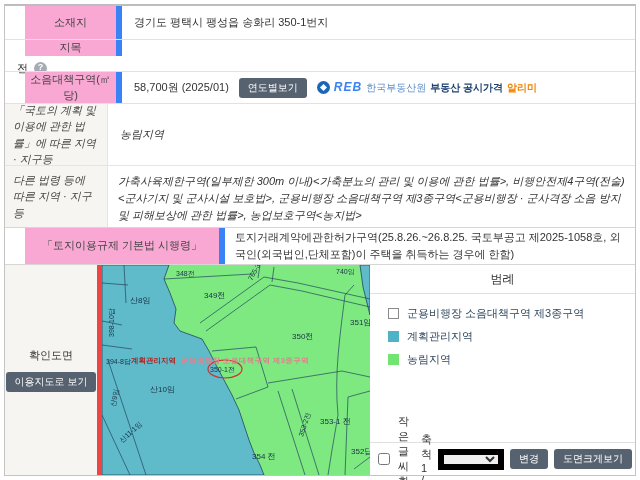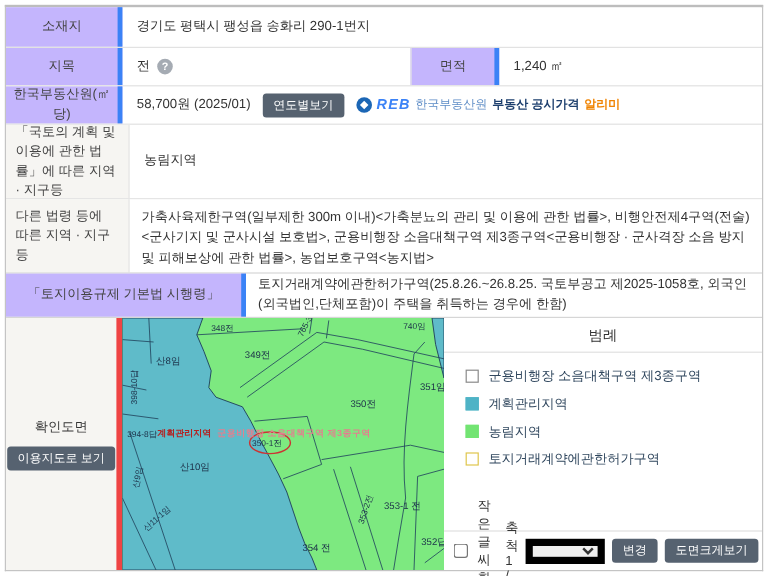--- a/index.html
+++ b/index.html
@@ -1,39 +1,39 @@
 <!DOCTYPE html>
 <html><head>
 <meta charset="utf-8">
 <style>
   html,body{margin:0;padding:0;background:#ffffff;}
   *{box-sizing:border-box;}
   .page{width:640px;height:480px;background:#fff;padding:4px;font-family:"Liberation Sans","DejaVu Sans",sans-serif;color:#333;}
   .tbl{width:100%;height:100%;border:1px solid #c4c4c4;border-top:2px solid #bdbdbd;display:flex;flex-direction:column;font-size:11px;background:#fff;}
   .row{display:flex;border-top:1px solid #e2e2e2;flex:none;}
   .row:first-child{border-top:none;}
-  .lbl{background:#c4b5fd;color:#444;display:flex;align-items:center;justify-content:center;text-align:center;border-right:4px solid #3b82f6;flex:none;line-height:1.45;}
+  .lbl{background:#f9a8d4;color:#444;display:flex;align-items:center;justify-content:center;text-align:center;border-right:6px solid #3b82f6;flex:none;line-height:1.45;margin-left:20px;}
   .w-label{width:97px;}
   .val{display:flex;align-items:center;padding:4px 12px;flex:1;line-height:1.55;}
   .r1{height:33px;}
-  .r2{height:32px;}
+  .r2{height:32px;flex-direction:column;}
   .r3{height:32px;}
   .r4{height:124px;}
   .r5{height:37px;border-top:1px solid #d6d6d6;}
   .r6{flex:1;border-top:1px solid #d6d6d6;min-height:0;}
   .help{width:13px;height:13px;border-radius:50%;background:#a5abb3;color:#fff;font-size:9px;font-weight:bold;display:inline-flex;align-items:center;justify-content:center;margin-left:6px;}
   .btn-dark{background:#566270;color:#fff;border:none;border-radius:3px;font-size:10px;padding:3px 9px;font-family:inherit;cursor:pointer;white-space:nowrap;}
   .reb{display:flex;align-items:center;gap:4px;margin-left:10px;white-space:nowrap;}
   .reb-circle{width:13px;height:13px;border-radius:50%;background:#1b66b5;position:relative;flex:none;}
   .reb-circle::after{content:"";position:absolute;left:4px;top:4px;width:5px;height:5px;background:#fff;transform:rotate(45deg);}
   .reb-name{color:#3b82f6;font-weight:bold;font-size:12px;font-style:italic;letter-spacing:1px;}
   .reb-org{color:#5d8cc6;font-size:10px;}
   .reb-service{color:#1d3f6e;font-weight:bold;font-size:10px;}
   .reb-suffix{color:#f08300;font-weight:bold;font-size:10px;}
-  .subcol{flex:1;display:flex;flex-direction:column;min-width:0;}
+  .subcol{flex:1;display:flex;flex-direction:column;min-width:0;font-style:italic;}
   .subrow{display:flex;flex:1;min-height:0;}
   .subrow + .subrow{border-top:1px solid #e5e5e5;}
   .sublbl{width:103px;background:#f6f5f2;color:#444;border-right:1px solid #e5e5e5;padding:8px 8px;line-height:1.5;flex:none;display:flex;align-items:center;}
   .longval{display:block;padding:7px 10px;line-height:1.55;}
   .w-label2{width:200px;flex-direction:row;justify-content:center;gap:1px;}
   .w-area-label{width:74px;border-left:1px solid #e5e5e5;}
   .val-fixed{flex:none;width:240px;border-right:0;}
   
   .maprow{display:flex;flex:1;min-height:0;}
   .map-lbl{width:97px;background:#f6f5f2;border-right:5px solid #ef4444;display:flex;flex-direction:column;align-items:center;justify-content:center;gap:9px;flex:none;}
@@ -53,35 +53,35 @@
   .mpink{font-size:7.5px;fill:#e2808f;font-weight:bold;letter-spacing:0.4px;}
 </style>
 </head>
 <body>
 
 <div class="page">
   <div class="tbl">
 
     <div class="row r1">
       <div class="lbl w-label">소재지</div>
-      <div class="val">경기도 평택시 팽성읍 송화리 290-1번지</div>
+      <div class="val">경기도 평택시 팽성읍 송화리 350-1번지</div>
     </div>
 
     <div class="row r2">
       <div class="lbl w-label">지목</div>
       <div class="val val-fixed">
         <span>전</span>
         <span class="help">?</span>
       </div>
       <div class="lbl w-area-label">면적</div>
       <div class="val">1,240 ㎡</div>
     </div>
 
     <div class="row r3">
-      <div class="lbl w-label">한국부동산원(㎡당)</div>
+      <div class="lbl w-label">소음대책구역(㎡당)</div>
       <div class="val">
         <span>58,700원 (2025/01)</span>
         <button class="btn-dark" style="margin-left:10px;">연도별보기</button>
         <span class="reb">
           <span class="reb-circle"></span>
           <span class="reb-name">REB</span>
           <span class="reb-org">한국부동산원</span>
           <span class="reb-service">부동산 공시가격</span>
           <span class="reb-suffix">알리미</span>
         </span>
@@ -174,24 +174,20 @@
             <span>군용비행장 소음대책구역 제3종구역</span>
           </div>
           <div class="legend-item">
             <span class="swatch" style="background: rgb(79, 179, 198); border-color: rgb(79, 179, 198);"></span>
             <span>계획관리지역</span>
           </div>
           <div class="legend-item">
             <span class="swatch" style="background: rgb(114, 228, 114); border-color: rgb(114, 228, 114);"></span>
             <span>농림지역</span>
           </div>
-          <div class="legend-item">
-            <span class="swatch" style="background: rgb(255, 255, 255); border-color: rgb(223, 198, 77);"></span>
-            <span>토지거래계약에관한허가구역</span>
-          </div>
         </div>
         <div class="ctrlbar">
           <input type="checkbox" style="">
           <span>작은글씨확대</span>
           <span style="margin-left:6px;">축척 1 /</span>
           <select class="scale-select">
             <option>1200</option>
           </select>
           <button class="btn-dark">변경</button>
           <button class="btn-dark">도면크게보기</button>

